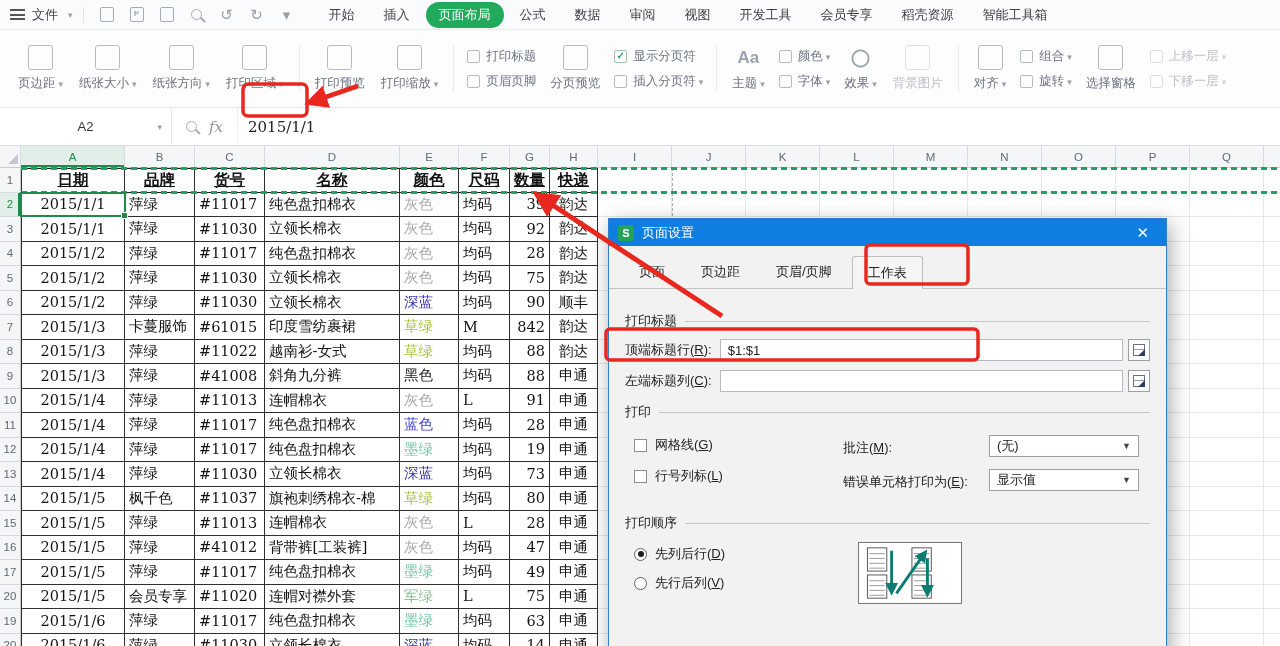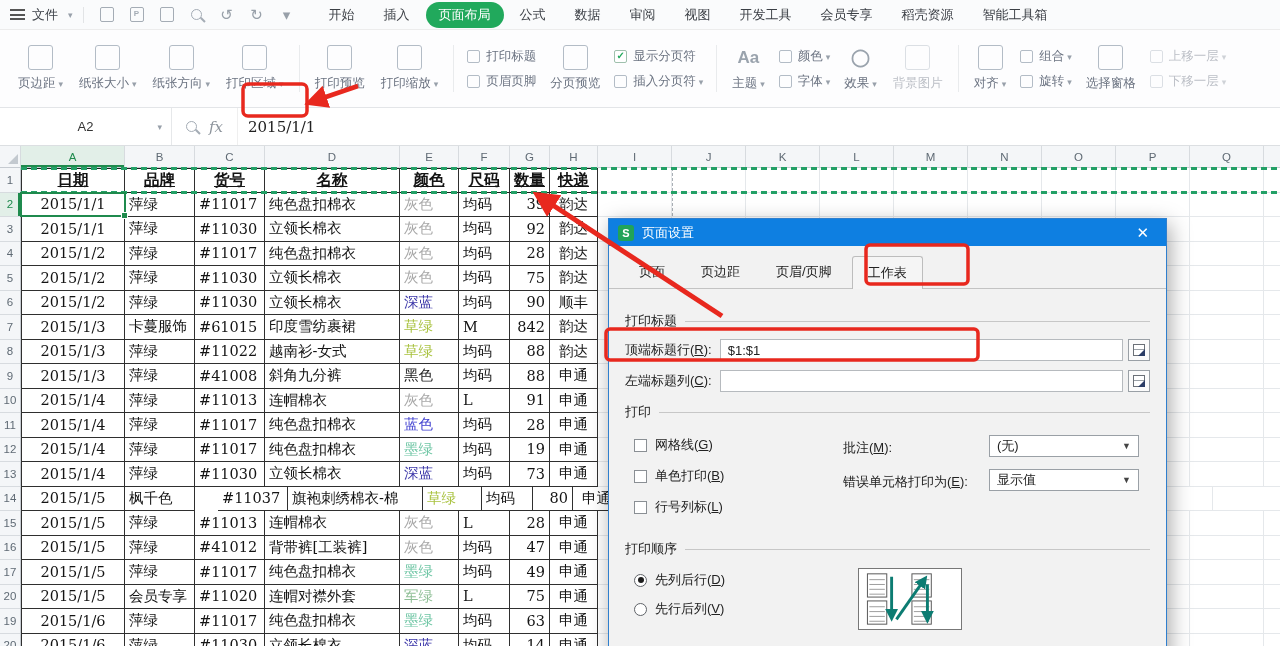--- a/index.html
+++ b/index.html
@@ -570,21 +570,21 @@
         <div class="cell ec" style="width: 74px;"></div>
         <div class="cell ec" style="width: 74px;"></div>
         <div class="cell ec" style="width: 74px;"></div>
         <div class="cell ec" style="width: 74px;"></div>
         <div class="cell ec" style="width: 18px;"></div>
       </div>
       <div class="srow">
         <div class="rh">14</div>
         <div class="cell tc first al-c" style="width: 104px;">2015/1/5</div>
         <div class="cell tc " style="width: 70px;">枫千色</div>
-        <div class="cell tc " style="width: 70px; margin-left: 23px;">#11037</div>
+        <div class="cell tc " style="width: 70px;">#11037</div>
         <div class="cell tc " style="width: 135px;">旗袍刺绣棉衣-棉</div>
         <div class="cell tc " style="width: 59px; color: rgb(169, 194, 63);">草绿</div>
         <div class="cell tc " style="width: 51px;">均码</div>
         <div class="cell tc al-r" style="width: 40px;">80</div>
         <div class="cell tc al-c" style="width: 48px;">申通</div>
         <div class="cell ec" style="width: 74px;"></div>
         <div class="cell ec" style="width: 74px;"></div>
         <div class="cell ec" style="width: 74px;"></div>
         <div class="cell ec" style="width: 74px;"></div>
         <div class="cell ec" style="width: 74px;"></div>
@@ -766,24 +766,20 @@
     <div class="dgroup">
         <span>打印</span>
         <span class="line"></span>
       </div>
 
     <div class="dcols">
       <div class="dleft" id="dchecks">
           <div class="dcheck">
             <span class="box13"></span>
             <span>网格线(<u>G</u>)</span>
-          </div>
-          <div class="dcheck">
-            <span class="box13"></span>
-            <span>单色打印(<u>B</u>)</span>
           </div>
           <div class="dcheck">
             <span class="box13"></span>
             <span>行号列标(<u>L</u>)</span>
           </div>
         </div>
       <div class="dright">
         <div class="dfield">
           <span class="dlabel">批注(<u>M</u>):</span>
           <div class="ddrop">

